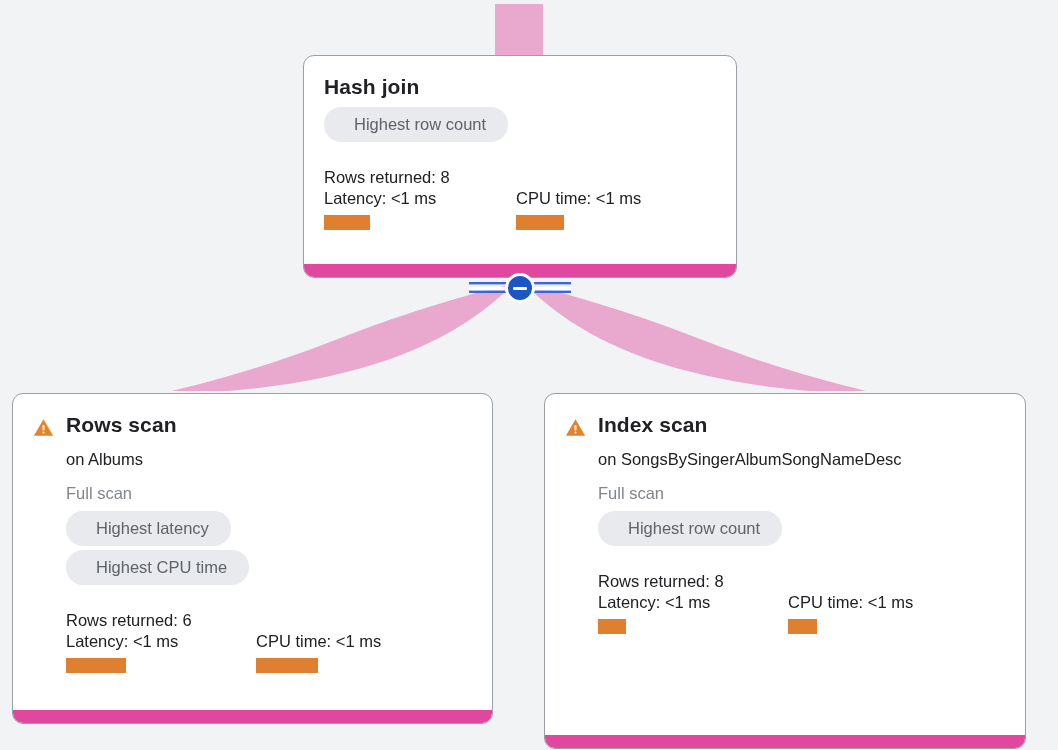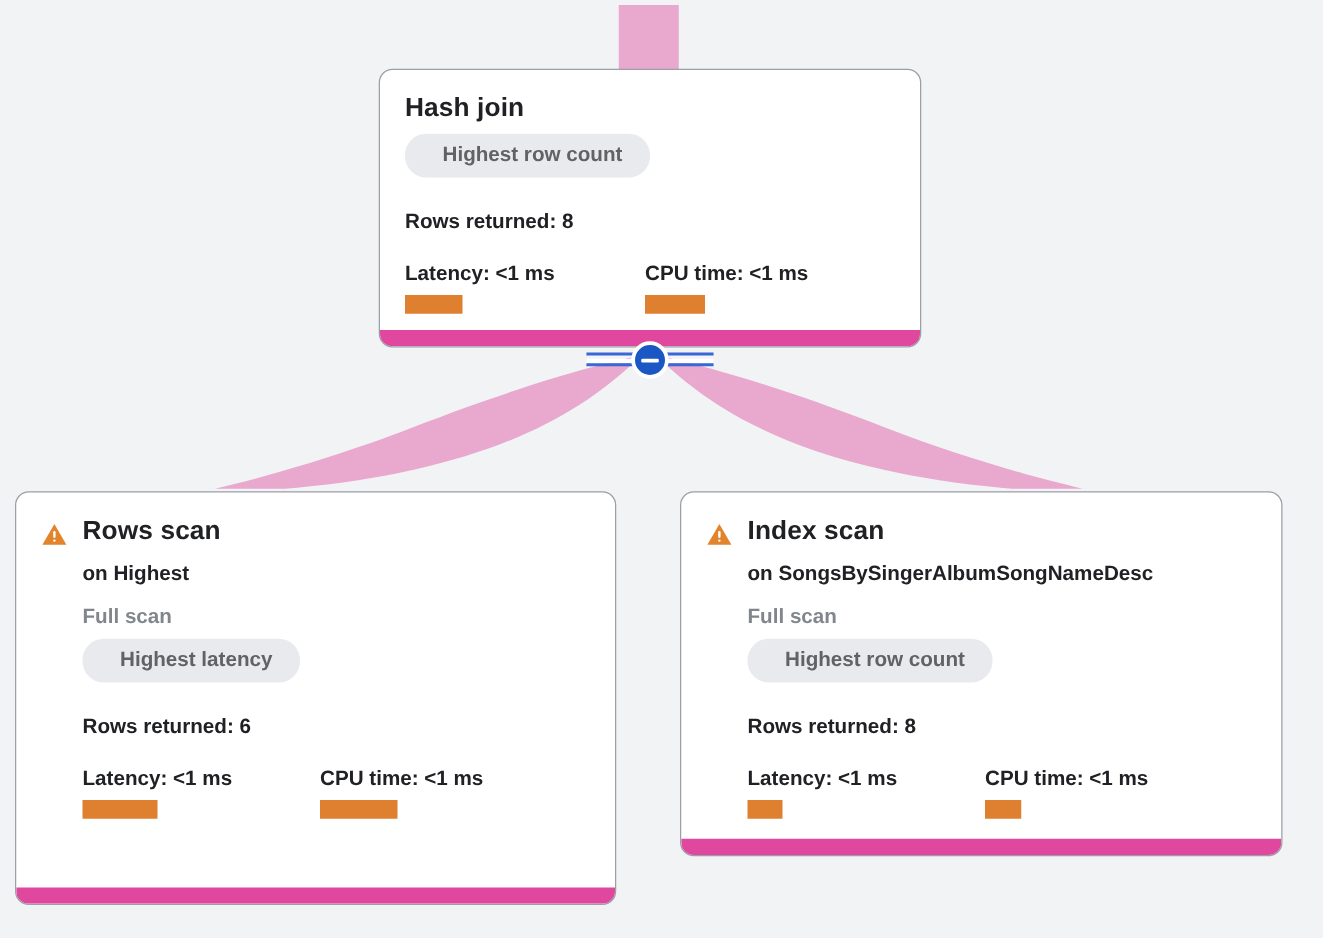--- a/index.html
+++ b/index.html
@@ -66,21 +66,20 @@
   }
   .node-title {
     font-size: 21px;
     font-weight: bold;
     color: #202124;
     line-height: 26px;
     letter-spacing: 0.1px;
   }
   .node-indent {
     padding-left: 0;
-    font-weight: bold;
   }
   .has-icon .node-indent {
     padding-left: 33px;
   }
 
   .node-subtitle {
     font-size: 16.5px;
     color: #202124;
     line-height: 22px;
     margin-top: 10px;
@@ -109,21 +108,21 @@
 
   .rows-returned {
     font-size: 16.5px;
     color: #202124;
     line-height: 22px;
     margin-top: 24px;
   }
 
   .metrics {
     display: flex;
-    margin-top: 21px;
+    margin-top: 0;
   }
   .metric-label {
     font-size: 16.5px;
     color: #202124;
     line-height: 20px;
     white-space: nowrap;
   }
   .metric-bar {
     height: 15px;
     background: #df8030;
@@ -223,42 +222,43 @@
     <div class="node-body">
       <div class="node-head">
         <svg class="warn-icon" viewBox="0 0 24 24">
           <path d="M12 2.6 L23 21.4 L1 21.4 Z" fill="#e2842c"></path>
           <rect x="10.9" y="9" width="2.2" height="6.2" rx="1" fill="#ffffff"></rect>
           <rect x="10.9" y="16.6" width="2.2" height="2.2" rx="1" fill="#ffffff"></rect>
         </svg>
         <div class="node-title">Rows scan</div>
       </div>
       <div class="node-indent">
-        <div class="node-subtitle">on Highest</div>
+        <div class="node-subtitle">on Albums</div>
         <div class="node-scantype">Full scan</div>
         <div class="chips">
           <span class="chip">Highest latency</span>
+          <span class="chip">Highest CPU time</span>
         </div>
         <div class="rows-returned">Rows returned: 6</div>
         <div class="metrics">
           <div style="width:190px;">
             <div class="metric-label">Latency: &lt;1 ms</div>
             <div class="metric-bar" style="width:60px;"></div>
           </div>
           <div>
             <div class="metric-label">CPU time: &lt;1 ms</div>
             <div class="metric-bar" style="width:62px;"></div>
           </div>
         </div>
       </div>
       <div class="node-accent"></div>
     </div>
   </div>
 
-  <div class="node has-icon" style="left:544px; top:389px; width:482px; height:292px;">
+  <div class="node has-icon" style="left:544px; top:389px; width:482px; height:356px;">
     <div class="node-body">
       <div class="node-head">
         <svg class="warn-icon" viewBox="0 0 24 24">
           <path d="M12 2.6 L23 21.4 L1 21.4 Z" fill="#e2842c"></path>
           <rect x="10.9" y="9" width="2.2" height="6.2" rx="1" fill="#ffffff"></rect>
           <rect x="10.9" y="16.6" width="2.2" height="2.2" rx="1" fill="#ffffff"></rect>
         </svg>
         <div class="node-title">Index scan</div>
       </div>
       <div class="node-indent">

